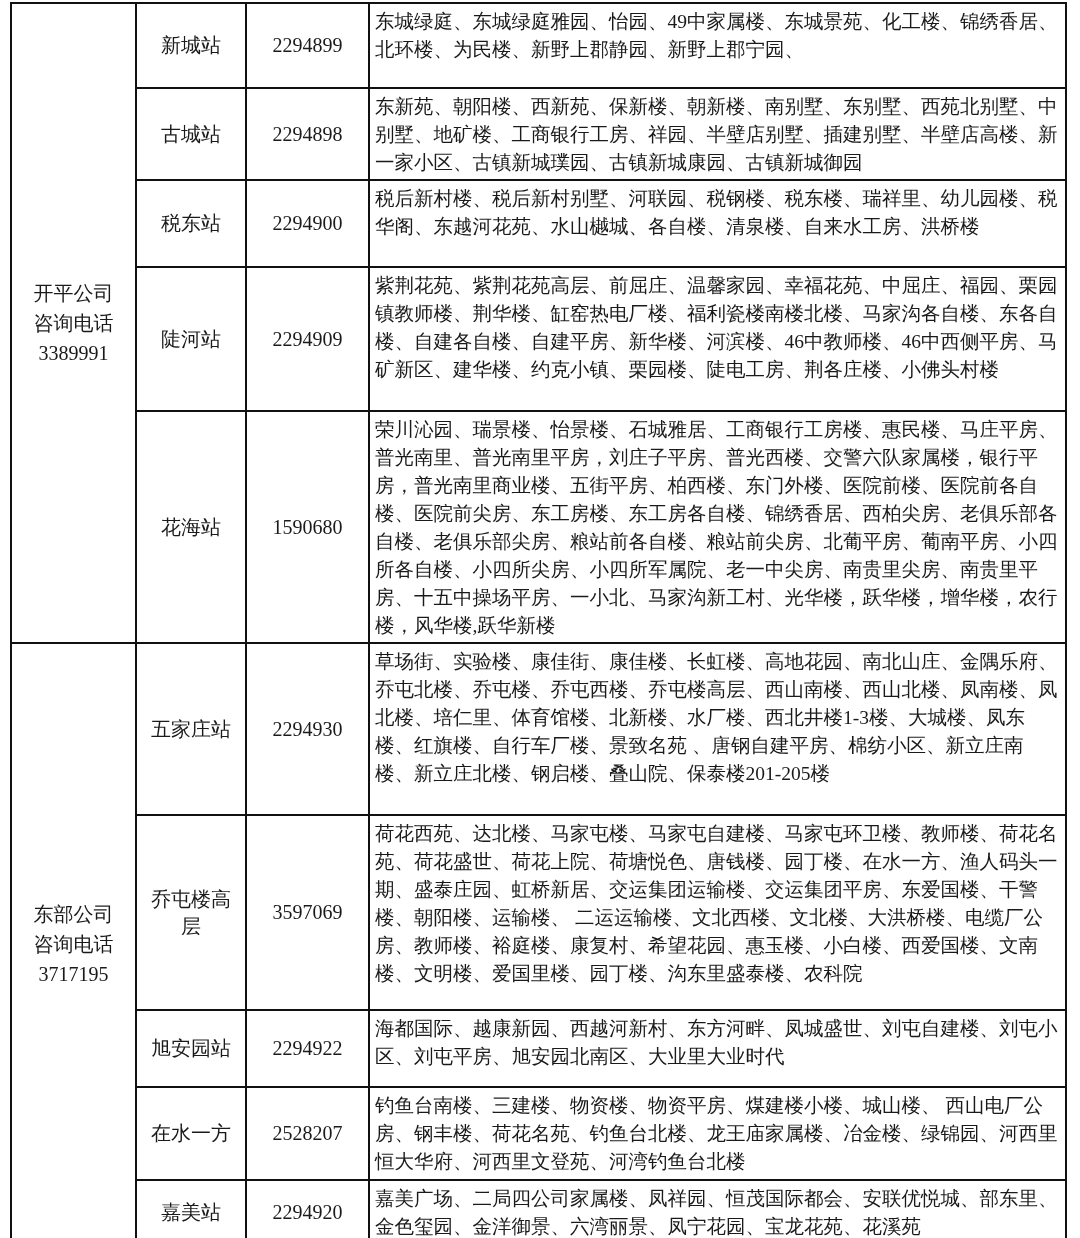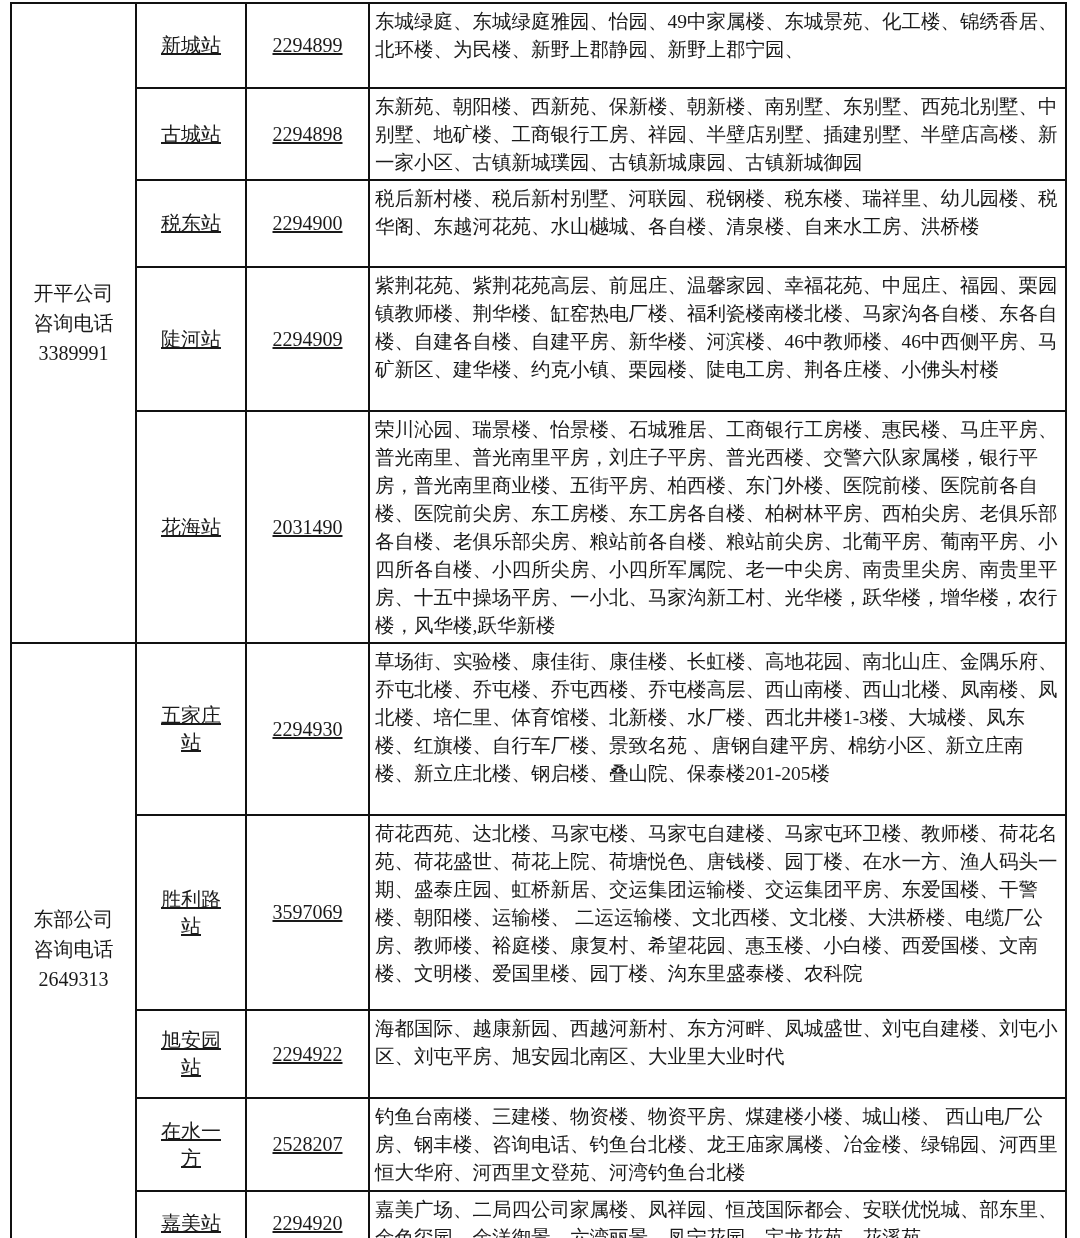--- a/index.html
+++ b/index.html
@@ -33,22 +33,21 @@
     text-align: center;
     vertical-align: middle;
     font-size: 20px;
     line-height: 30px;
     padding: 2px;
   }
   td.station-cell, td.phone-cell {
     text-align: center;
     vertical-align: middle;
     font-size: 20px;
-    padding: 16px;
-    text-decoration: underline;
+    padding: 6px;
   }
   td.areas-cell {
     vertical-align: top;
     text-align: left;
     font-size: 19.5px;
     line-height: 28px;
     padding: 4px 3px 2px 5px;
     word-break: break-all;
   }
   
@@ -95,48 +94,48 @@
       <td class="phone-cell">2294900</td>
       <td class="areas-cell">税后新村楼、税后新村别墅、河联园、税钢楼、税东楼、瑞祥里、幼儿园楼、税华阁、东越河花苑、水山樾城、各自楼、清泉楼、自来水工房、洪桥楼</td>
     </tr>
     <tr class="r4">
       <td class="station-cell">陡河站</td>
       <td class="phone-cell">2294909</td>
       <td class="areas-cell">紫荆花苑、紫荆花苑高层、前屈庄、温馨家园、幸福花苑、中屈庄、福园、栗园镇教师楼、荆华楼、缸窑热电厂楼、福利瓷楼南楼北楼、马家沟各自楼、东各自楼、自建各自楼、自建平房、新华楼、河滨楼、46中教师楼、46中西侧平房、马矿新区、建华楼、约克小镇、栗园楼、陡电工房、荆各庄楼、小佛头村楼</td>
     </tr>
     <tr class="r5">
       <td class="station-cell">花海站</td>
-      <td class="phone-cell">2031490</td>
-      <td class="areas-cell">荣川沁园、瑞景楼、怡景楼、石城雅居、工商银行工房楼、惠民楼、马庄平房、普光南里、普光南里平房，刘庄子平房、普光西楼、交警六队家属楼，银行平房，普光南里商业楼、五街平房、柏西楼、东门外楼、医院前楼、医院前各自楼、医院前尖房、东工房楼、东工房各自楼、柏树林平房、西柏尖房、老俱乐部各自楼、老俱乐部尖房、粮站前各自楼、粮站前尖房、北葡平房、葡南平房、小四所各自楼、小四所尖房、小四所军属院、老一中尖房、南贵里尖房、南贵里平房、十五中操场平房、一小北、马家沟新工村、光华楼，跃华楼，增华楼，农行楼，风华楼,跃华新楼</td>
+      <td class="phone-cell">1590680</td>
+      <td class="areas-cell">荣川沁园、瑞景楼、怡景楼、石城雅居、工商银行工房楼、惠民楼、马庄平房、普光南里、普光南里平房，刘庄子平房、普光西楼、交警六队家属楼，银行平房，普光南里商业楼、五街平房、柏西楼、东门外楼、医院前楼、医院前各自楼、医院前尖房、东工房楼、东工房各自楼、锦绣香居、西柏尖房、老俱乐部各自楼、老俱乐部尖房、粮站前各自楼、粮站前尖房、北葡平房、葡南平房、小四所各自楼、小四所尖房、小四所军属院、老一中尖房、南贵里尖房、南贵里平房、十五中操场平房、一小北、马家沟新工村、光华楼，跃华楼，增华楼，农行楼，风华楼,跃华新楼</td>
     </tr>
 
     <tr class="r6">
       <td class="company-cell" rowspan="5">
         <div>东部公司</div>
         <div>咨询电话</div>
-        <div>2649313</div>
+        <div>3717195</div>
       </td>
       <td class="station-cell">五家庄站</td>
       <td class="phone-cell">2294930</td>
       <td class="areas-cell">草场街、实验楼、康佳街、康佳楼、长虹楼、高地花园、南北山庄、金隅乐府、乔屯北楼、乔屯楼、乔屯西楼、乔屯楼高层、西山南楼、西山北楼、凤南楼、凤北楼、培仁里、体育馆楼、北新楼、水厂楼、西北井楼1-3楼、大城楼、凤东楼、红旗楼、自行车厂楼、景致名苑 、唐钢自建平房、棉纺小区、新立庄南楼、新立庄北楼、钢启楼、叠山院、保泰楼201-205楼</td>
     </tr>
     <tr class="r7">
-      <td class="station-cell">胜利路站</td>
+      <td class="station-cell">乔屯楼高层</td>
       <td class="phone-cell">3597069</td>
       <td class="areas-cell">荷花西苑、达北楼、马家屯楼、马家屯自建楼、马家屯环卫楼、教师楼、荷花名苑、荷花盛世、荷花上院、荷塘悦色、唐钱楼、园丁楼、在水一方、渔人码头一期、盛泰庄园、虹桥新居、交运集团运输楼、交运集团平房、东爱国楼、干警楼、朝阳楼、运输楼、 二运运输楼、文北西楼、文北楼、大洪桥楼、电缆厂公房、教师楼、裕庭楼、康复村、希望花园、惠玉楼、小白楼、西爱国楼、文南楼、文明楼、爱国里楼、园丁楼、沟东里盛泰楼、农科院</td>
     </tr>
     <tr class="r8">
       <td class="station-cell">旭安园站</td>
       <td class="phone-cell">2294922</td>
       <td class="areas-cell">海都国际、越康新园、西越河新村、东方河畔、凤城盛世、刘屯自建楼、刘屯小区、刘屯平房、旭安园北南区、大业里大业时代</td>
     </tr>
     <tr class="r9">
       <td class="station-cell">在水一方</td>
       <td class="phone-cell">2528207</td>
-      <td class="areas-cell">钓鱼台南楼、三建楼、物资楼、物资平房、煤建楼小楼、城山楼、 西山电厂公房、钢丰楼、咨询电话、钓鱼台北楼、龙王庙家属楼、冶金楼、绿锦园、河西里恒大华府、河西里文登苑、河湾钓鱼台北楼</td>
+      <td class="areas-cell">钓鱼台南楼、三建楼、物资楼、物资平房、煤建楼小楼、城山楼、 西山电厂公房、钢丰楼、荷花名苑、钓鱼台北楼、龙王庙家属楼、冶金楼、绿锦园、河西里恒大华府、河西里文登苑、河湾钓鱼台北楼</td>
     </tr>
     <tr class="r10">
       <td class="station-cell">嘉美站</td>
       <td class="phone-cell">2294920</td>
       <td class="areas-cell">嘉美广场、二局四公司家属楼、凤祥园、恒茂国际都会、安联优悦城、部东里、金色玺园、金洋御景、六湾丽景、凤宁花园、宝龙花苑、花溪苑</td>
     </tr>
 
   </tbody>
 </table>
 

